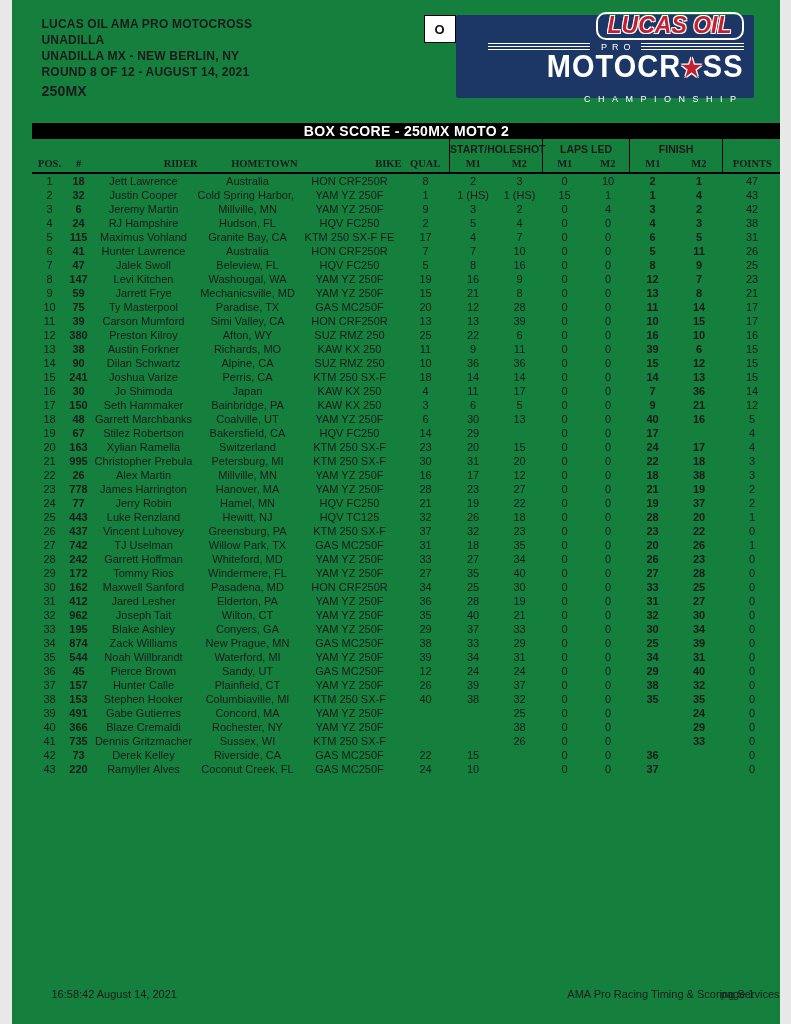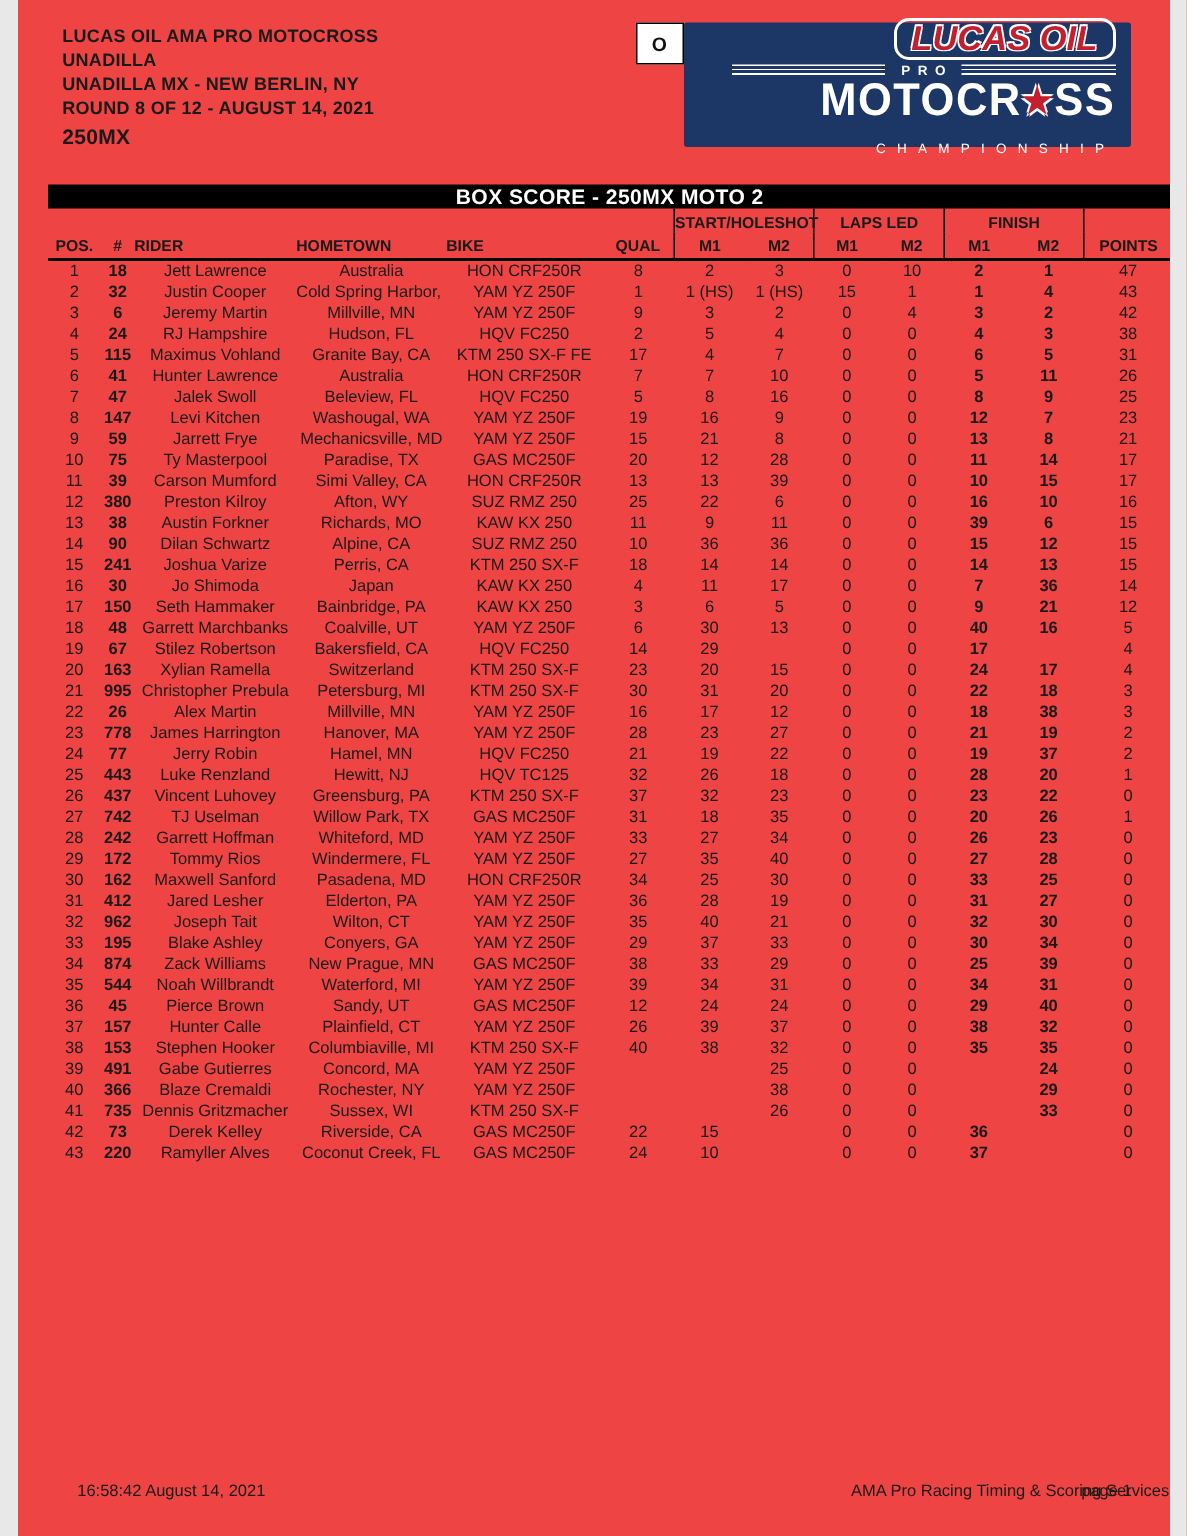--- a/index.html
+++ b/index.html
@@ -1,20 +1,20 @@
 <!DOCTYPE html>
 <html><head>
 <meta charset="utf-8">
 <style>
   * { margin: 0; padding: 0; box-sizing: border-box; }
   html, body { background: #e8e8e8; }
   .page {
     position: relative;
     width: 768px; height: 1024px;
-    background: #ef4444;
+    background: #15803d;
     font-family: "Liberation Sans", sans-serif;
     color: #111;
     margin: 0 auto;
     overflow: hidden;
   }
   
   .hdr-left {
     position: absolute; left: 30px; top: 16px;
     font-weight: bold; font-size: 12px; line-height: 16px;
     letter-spacing: 0.2px; color: #1a1a1a;
@@ -41,21 +41,21 @@
   }
   .brand {
     font-style: italic; font-weight: bold; font-size: 23px; letter-spacing: 0px;
     text-shadow: -1px -1px 0 #fff, 1px -1px 0 #fff, -1px 1px 0 #fff, 1px 1px 0 #fff;
   }
   .pro-row { display: flex; align-items: center; width: 92%; margin: 2px 0 0; }
   .pro-lines {
     flex: 1; height: 7px;
     background: repeating-linear-gradient(to bottom, #fff 0 1px, transparent 1px 3px);
   }
-  .pro-text { color: #fff; font-weight: bold; font-size: 9px; letter-spacing: 5px; padding: 0 6px 0 11px; }
+  .pro-text { color: #fff; font-weight: normal; font-size: 9px; letter-spacing: 5px; padding: 0 6px 0 11px; }
   .moto-word {
     color: #fff; font-weight: bold; font-size: 29px; line-height: 1;
     letter-spacing: 1px; margin-top: 1px;
     transform: scaleY(1.05);
     white-space: nowrap;
   }
   .moto-star {
     font-size: 23px; vertical-align: 1px;
     text-shadow: -1px -1px 0 #fff, 1px -1px 0 #fff, -1px 1px 0 #fff, 1px 1px 0 #fff;
   }
@@ -69,23 +69,23 @@
     letter-spacing: 0.3px;
   }
   
   table.results {
     position: absolute; left: 20px; top: 139px; width: 750px;
     border-collapse: collapse; table-layout: fixed;
     font-size: 11px; color: #1a1a1a;
   }
   table.results th { font-weight: bold; font-size: 10.5px; padding: 0; }
   .ghead th { height: 16px; vertical-align: bottom; padding-bottom: 2px; }
-  .chead th { height: 18px; vertical-align: middle; border-bottom: 2px solid #000; }
+  .chead th { height: 18px; vertical-align: middle; border-bottom: 2px solid #000; font-family: Liberation Serif, serif; }
   th.vbar, td.vbar-h { border-left: 1.5px solid #000; margin-left: 36px; }
-  th.left { text-align: left; padding-left: 3px; }
+  th.left { text-align: right; padding-left: 3px; }
   table.results td {
     height: 14px; line-height: 14px; padding: 0;
     text-align: center; white-space: nowrap; overflow: hidden;
   }
   td.c1 { font-weight: bold; }
   td.c2, td.c3, td.c4 { text-align: left; padding-left: 3px; }
   td.c10, td.c11 { font-weight: bold; }
   
   .footer { position: absolute; left: 0; top: 988px; width: 100%; height: 16px; font-size: 11px; color: #1a1a1a; }
   .foot-left { position: absolute; left: 40px; }

